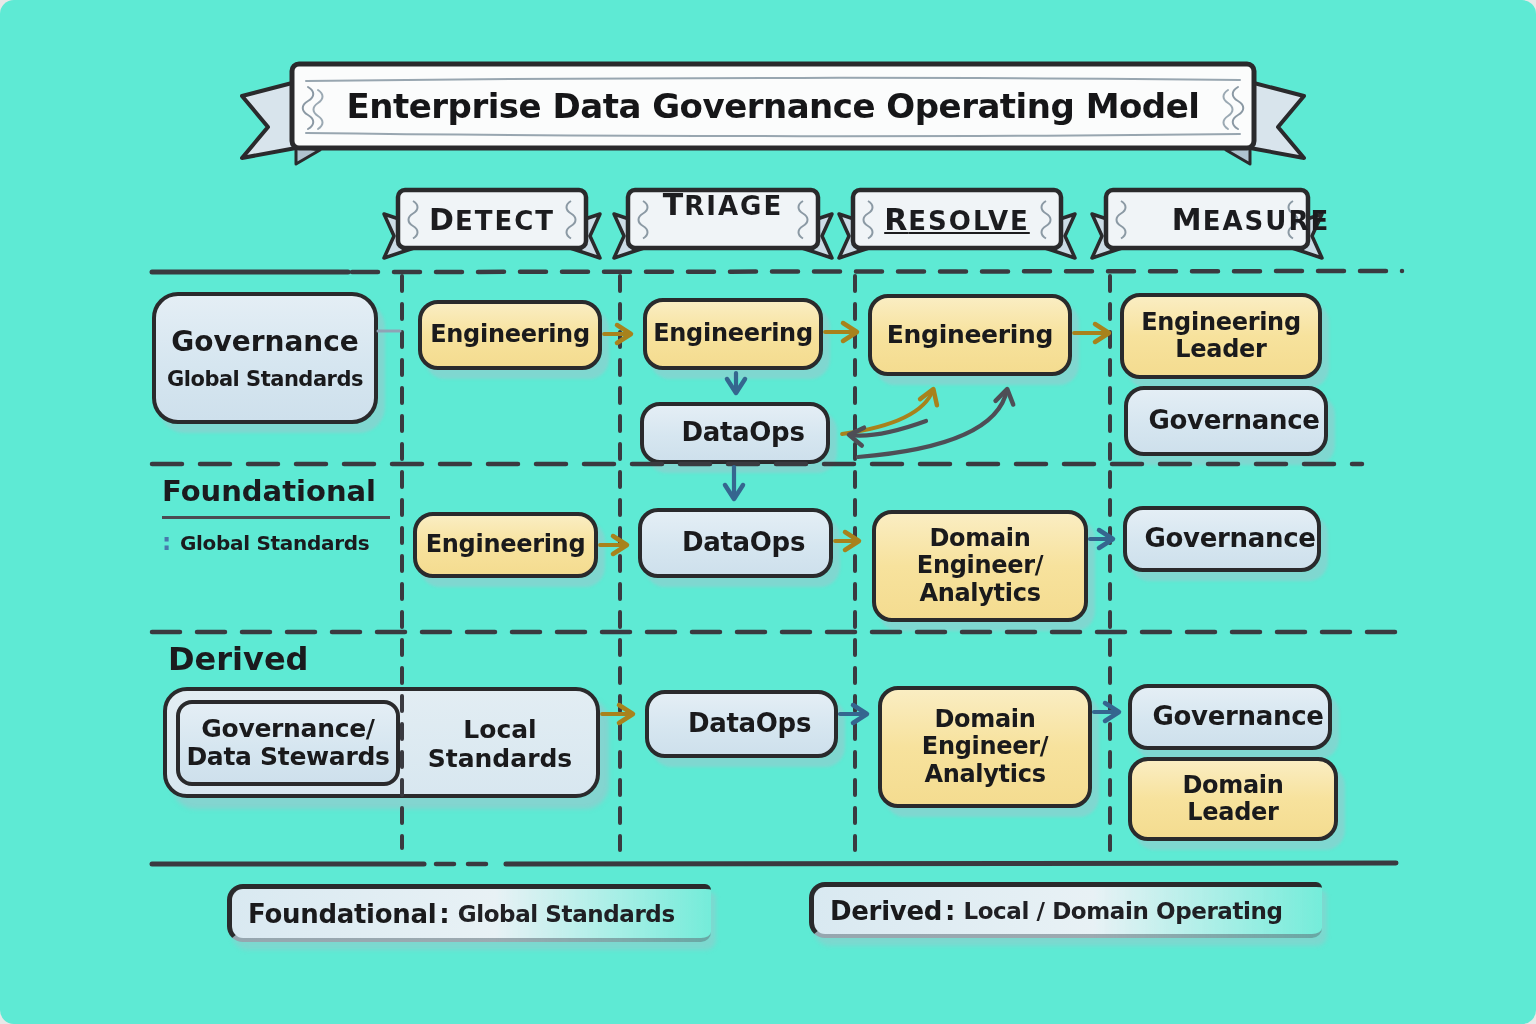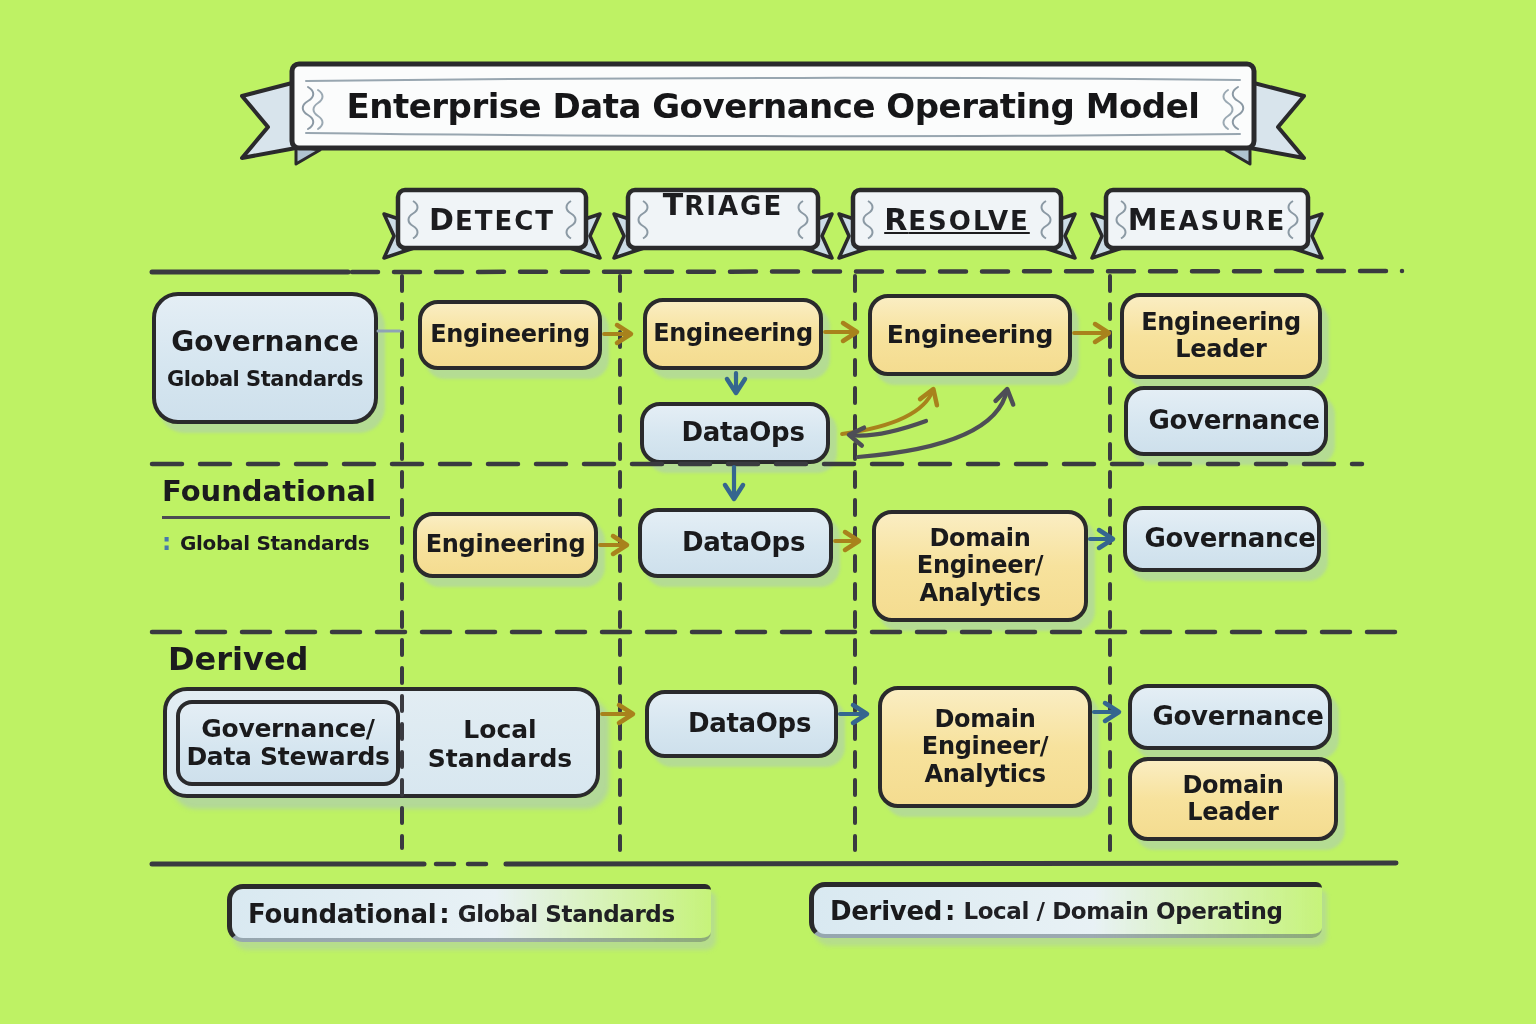--- a/index.html
+++ b/index.html
@@ -1,17 +1,17 @@
 <!DOCTYPE html>
 <html><head>
 <meta charset="utf-8">
 <style>
   html,body{margin:0;padding:0;background:#e8e8e8;}
-  .stage{position:relative;width:1536px;height:1024px;background:#bef264;
-         font-family:"DejaVu Sans",sans-serif;color:#1A1A1C;overflow:hidden;}
+  .stage{position:relative;width:1536px;height:1024px;background:#5eead4;
+         font-family:"DejaVu Sans",sans-serif;color:#1A1A1C;overflow:hidden;border-radius:14px;}
   svg.layer{position:absolute;left:0;top:0;width:1536px;height:1024px;}
   svg.back{z-index:0;}
   svg.front{z-index:3;pointer-events:none;}
 
   .title-text{position:absolute;left:292px;top:86px;width:962px;z-index:2;
     font-size:34px;font-weight:bold;text-align:center;letter-spacing:-.5px;color:#161618;}
 
   .banner-label{position:absolute;z-index:2;display:block;text-align:center;
     font-size:26px;font-weight:bold;letter-spacing:2px;text-transform:uppercase;color:#1c1c1f;}
   .banner-label::first-letter{font-size:30px;letter-spacing:1px;}
@@ -98,21 +98,21 @@
       <rect x="0" y="6" width="202" height="58" rx="7" fill="#F0F4F7" stroke="#2A2A2C" stroke-width="4.5"></rect>
       <path d="M15,17 c6,3.5 6,9 0,12.5 c-6,3.5 -6,9 0,12.5 c6,3.5 6,9 0,12.5" fill="none" stroke="#8B99A4" stroke-width="2"></path>
       <path d="M187,17 c-6,3.5 -6,9 0,12.5 c6,3.5 6,9 0,12.5 c-6,3.5 -6,9 0,12.5" fill="none" stroke="#8B99A4" stroke-width="2"></path>
     </g>
   </svg>
 
   <div class="title-text">Enterprise Data Governance Operating Model</div>
   <div class="banner-label" style="left:398px;top:202px;width:188px;">Detect</div>
   <div class="banner-label" style="left:628px;top:187px;width:190px;">Triage</div>
   <div class="banner-label" style="left:853px;top:202px;width:208px;text-decoration:underline;">Resolve</div>
-  <div class="banner-label" style="left:1106px;top:202px;width:202px;">Measure</div>
+  <div class="banner-label" style="left:1150px;top:202px;width:202px;">Measure</div>
 
   <div class="node blue rowlabel-box" style="left:152px;top:292px;width:226px;height:132px;border-radius:26px;">
     <div class="lbl-title">Governance</div>
     <div class="lbl-sub">Global Standards</div>
   </div>
 
   <div class="band-label" style="left:162px;top:474px;font-size:29px;">
     <span class="underlined">Foundational</span>
     <div class="band-sub">
       <span class="blue-colon">:</span><span>Global Standards</span>

